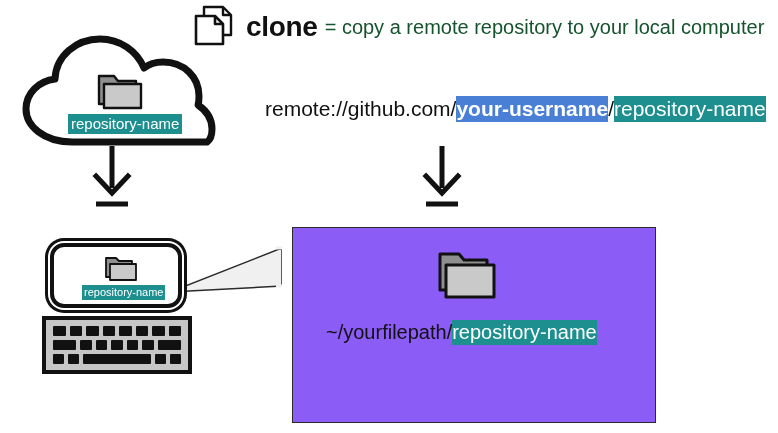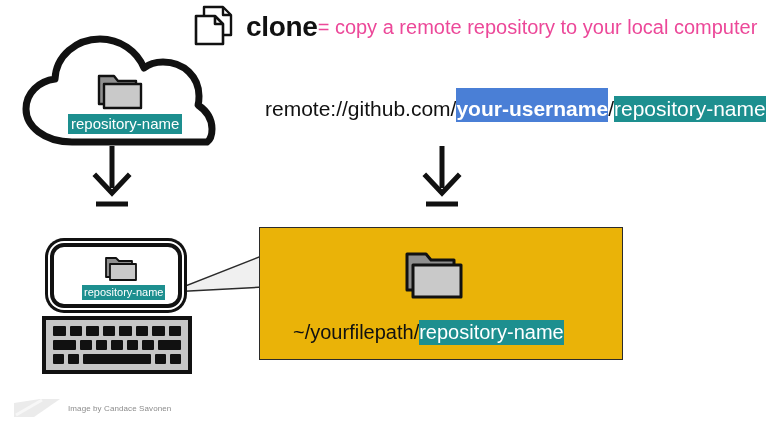--- a/index.html
+++ b/index.html
@@ -40,39 +40,40 @@
   .clone-word {
     font-size: 28px;
     font-weight: bold;
     color: #111111;
     letter-spacing: -0.3px;
     line-height: 1;
   }
   .clone-def {
     font-size: 20px;
     font-weight: normal;
-    color: #ec4899;
+    color: #14532d;
     line-height: 1;
+    margin-left: 7px;
   }
 
   
   #url-row {
     position: absolute;
     left: 265px;
     top: 97px;
     font-size: 21px;
     color: #111111;
     white-space: nowrap;
     line-height: 1.15;
   }
   .hl-blue {
     background: #4a7fd6;
     color: #ffffff;
     font-weight: bold;
-    padding: 9px 0px 2px 0px;
+    padding: 1px 0px 2px 0px;
   }
   .hl-teal {
     background: #1d8f8f;
     color: #ffffff;
     padding: 1px 0px 2px 0px;
   }
   .slash { color: #111111; }
 
   
   #cloud-group {
@@ -163,25 +164,25 @@
     background: #111111;
     flex: 1 1 auto;
     border-radius: 1px;
   }
   .kb-key.w2 { flex: 2 1 auto; }
   .kb-key.space { flex: 6 1 auto; }
 
   
   #callout-box {
     position: absolute;
-    left: 259px;
+    left: 292px;
     top: 227px;
     width: 364px;
-    height: 133px;
-    background: #eab308;
+    height: 196px;
+    background: #8b5cf6;
     border: 1.5px solid #2b2b2b;
     box-sizing: border-box;
   }
   #callout-folder {
     position: absolute;
     left: 143px;
     top: 22px;
     width: 62px;
     height: 52px;
   }
@@ -347,23 +348,14 @@
       <div class="kb-row">
         <span class="kb-key"></span>
         <span class="kb-key"></span>
         <span class="kb-key space"></span>
         <span class="kb-key"></span>
         <span class="kb-key"></span>
       </div>
     </div>
   </div>
 
-  <div id="attribution">
-    <span id="attr-logo">
-      <svg width="46" height="22" viewBox="0 0 46 22" xmlns="http://www.w3.org/2000/svg">
-        <path d="M0 6 L26 2 L46 2 L20 20 L0 20 Z" fill="#ebebeb"></path>
-        <path d="M2 18 L28 3" stroke="#f7f7f7" stroke-width="3"></path>
-      </svg>
-    </span>
-    <span id="attr-text" class="nosel">Image by Candace Savonen</span>
-  </div>
 
 </div>
 
 </body></html>

